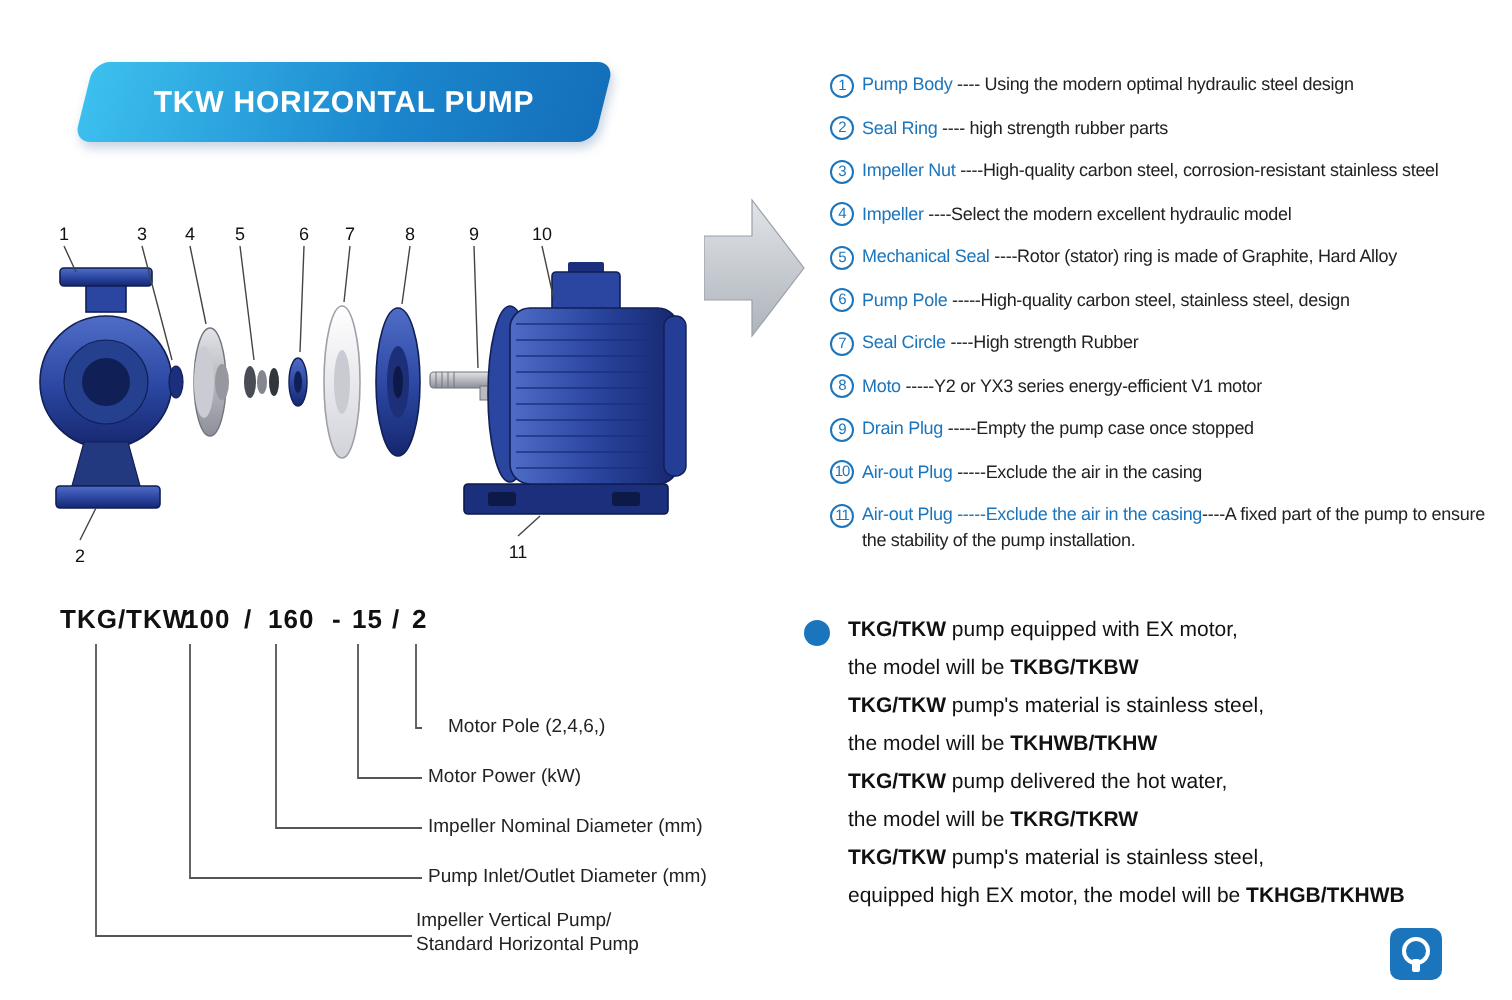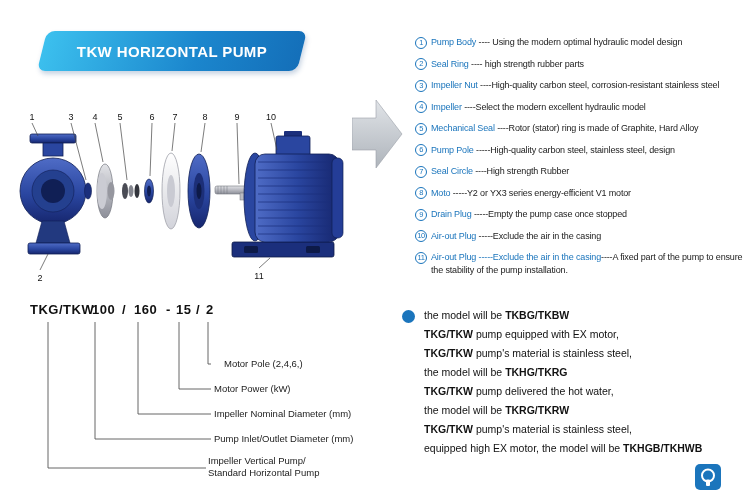--- a/index.html
+++ b/index.html
@@ -168,21 +168,21 @@
       <stop offset="0" stop-color="#e1e4e8"></stop>
         <stop offset="1" stop-color="#aeb4bb"></stop>
     </linearGradient>
   </defs>
   <polygon points="0,20 24,20 24,2 50,36 24,70 24,52 0,52" fill="url(#gArrow)" stroke="#9aa0a8" stroke-width="0.6"></polygon>
 </svg>
 
 <div class="parts-list">
   <div class="pl-item">
     <span class="pl-num">1</span>
-    <span class="pl-text"><span class="pl-name">Pump Body</span><span class="pl-desc"> ---- Using the modern optimal hydraulic model design</span></span>
+    <span class="pl-text"><span class="pl-name">Pump Body</span><span class="pl-desc"> ---- Using the modern optimal hydraulic steel design</span></span>
   </div>
   <div class="pl-item">
     <span class="pl-num">2</span>
     <span class="pl-text"><span class="pl-name">Seal Ring</span><span class="pl-desc"> ---- high strength rubber parts</span></span>
   </div>
   <div class="pl-item">
     <span class="pl-num">3</span>
     <span class="pl-text"><span class="pl-name">Impeller Nut</span><span class="pl-desc"> ----High-quality carbon steel, corrosion-resistant stainless steel</span></span>
   </div>
   <div class="pl-item">
@@ -236,24 +236,24 @@
   <div class="model-label" style="left:224px;top:56px">Motor Pole (2,4,6,)</div>
   <div class="model-label" style="left:214px;top:81px">Motor Power  (kW)</div>
   <div class="model-label" style="left:214px;top:106px">Impeller Nominal Diameter (mm)</div>
   <div class="model-label" style="left:214px;top:131px">Pump Inlet/Outlet Diameter (mm)</div>
   <div class="model-label" style="left:208px;top:153px">Impeller Vertical Pump/</div>
   <div class="model-label" style="left:208px;top:165px">Standard  Horizontal Pump</div>
 </div>
 
 <div class="note-dot"></div>
 <div class="notes">
+  <div class="note-line"><b>TKG/TKW</b><span> pump equipped with EX motor,</span></div>
   <div class="note-line"><span>the model will be </span><b>TKBG/TKBW</b></div>
-  <div class="note-line"><b>TKG/TKW</b><span> pump equipped with EX motor,</span></div>
   <div class="note-line"><b>TKG/TKW</b><span> pump's material is stainless steel,</span></div>
-  <div class="note-line"><span>the model will be </span><b>TKHG/TKRG</b></div>
+  <div class="note-line"><span>the model will be </span><b>TKHWB/TKHW</b></div>
   <div class="note-line"><b>TKG/TKW</b><span> pump delivered the hot water,</span></div>
   <div class="note-line"><span>the model will be </span><b>TKRG/TKRW</b></div>
   <div class="note-line"><b>TKG/TKW</b><span> pump's material is stainless steel,</span></div>
   <div class="note-line"><span>equipped high EX motor, the model will be </span><b>TKHGB/TKHWB</b></div>
 </div>
 
 <div class="logo">
   <svg width="26" height="26" viewBox="0 0 26 26">
     <circle cx="13" cy="11.5" r="6" fill="none" stroke="#ffffff" stroke-width="2"></circle>
     <rect x="11" y="15.5" width="4" height="6.5" rx="1" fill="#ffffff"></rect>

